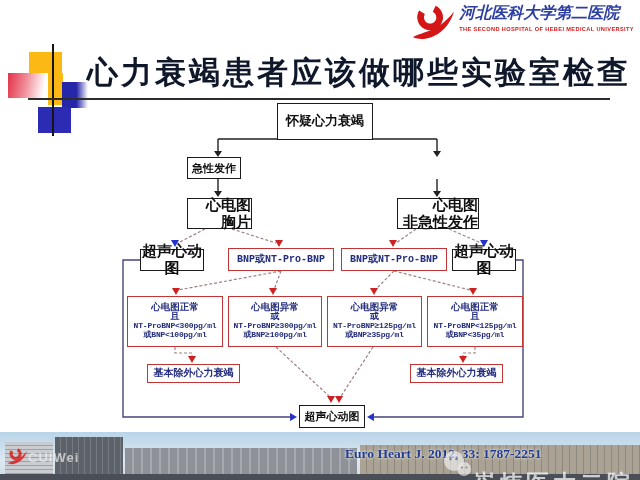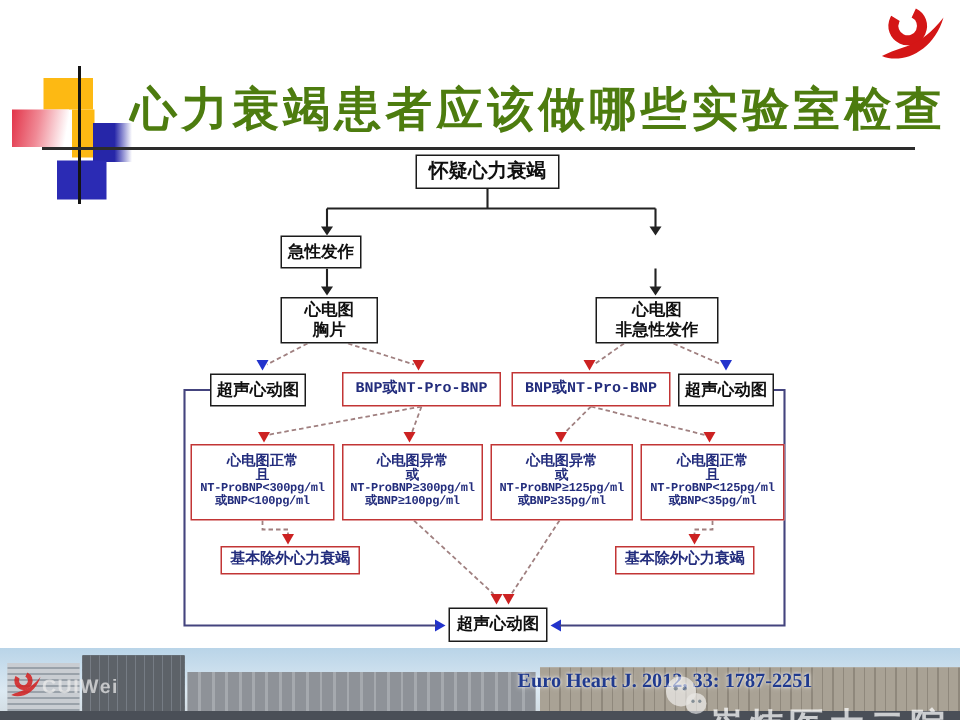--- a/index.html
+++ b/index.html
@@ -19,28 +19,28 @@
   .sq-yellow-stem{left:48px;top:73px;width:15px;height:32px;background:#fdb913;}
   .sq-red{left:8px;top:73px;width:38px;height:25px;
           background:linear-gradient(100deg,#e23449 0%,#f08a96 45%,#ffffff 92%);}
   .sq-blue-right{left:62px;top:82px;width:26px;height:26px;
           background:linear-gradient(90deg,#2626a8 0%,#2626a8 55%,rgba(38,38,168,0) 100%);}
   .sq-blue-bottom{left:38px;top:107px;width:33px;height:26px;background:#2b2bb4;}
   .v-rule{left:52px;top:44px;width:2px;height:92px;background:#141414;z-index:4;}
   .h-rule{left:28px;top:98px;width:582px;height:2px;background:#2c2c2c;z-index:4;}
 
   .title{position:absolute;left:87px;top:52px;z-index:5;font-weight:bold;font-size:31px;
-         letter-spacing:3px;color:#4d7c0f;white-space:nowrap;}
+         letter-spacing:3px;color:#0f172a;white-space:nowrap;}
 
   
   .fb{position:absolute;background:#fff;box-sizing:border-box;display:flex;flex-direction:column;
       align-items:center;justify-content:center;text-align:center;font-weight:bold;line-height:1.12;z-index:2;}
   .bd-k{border:1.5px solid #1b1b1b;color:#101010;}
   .bd-r{border:1.5px solid #c23535;color:#232d7d;font-family:Liberation Mono, monospace;}
-  .fs13{font-size:13px;} .fs11{font-size:11px;} .fs10{font-size:10px;} .fs105{font-size:11px;}
+  .fs13{font-size:13px;} .fs11{font-size:11px;} .fs10{font-size:10px;} .fs105{font-size:15px;align-items:flex-end;}
   .crit .l1{font-size:9.5px;} .crit .l2{font-size:9px;line-height:1.0;}
   .crit .l3,.crit .l4{font-size:8px;letter-spacing:-0.2px;white-space:nowrap;}
 
   .connectors{position:absolute;left:0;top:0;z-index:1;}
 
   
   .photo{position:absolute;left:0;top:432px;width:640px;height:48px;z-index:2;overflow:hidden;
          background:linear-gradient(#b9d4e8,#dcE9f2 60%,#cfd8de);}
   .bld{position:absolute;}
   .bldA{left:5px;top:10px;width:48px;height:38px;background:#c9cdd2;
@@ -66,20 +66,24 @@
 </head>
 <body>
 
 <div class="slide">
 
   <div class="logo">
     <svg class="logo-emblem" viewBox="0 0 48 44">
       <circle cx="21" cy="15" r="10" fill="none" stroke="#d41616" stroke-width="7" stroke-dasharray="48 16" transform="rotate(-65 21 15)"></circle>
       <path d="M3 36 C15 29 29 31 46 9 C39 33 17 42 3 36 Z" fill="#d41616"></path>
     </svg>
+    <div class="logo-txt">
+      <span class="logo-cn">河北医科大学第二医院</span>
+      <span class="logo-en">THE SECOND HOSPITAL OF HEBEI MEDICAL UNIVERSITY</span>
+    </div>
   </div>
 
   <div class="deco sq-yellow-top"></div>
   <div class="deco sq-red"></div>
   <div class="deco sq-yellow-stem"></div>
   <div class="deco sq-blue-right"></div>
   <div class="deco sq-blue-bottom"></div>
   <div class="deco v-rule"></div>
   <div class="deco h-rule"></div>
 
@@ -131,21 +135,21 @@
       <polygon points="290,413 290,421 297,417"></polygon>
       <polygon points="374,413 374,421 367,417"></polygon>
     </g>
 
     <g stroke="#44447e" stroke-width="1.4" fill="none">
       <path d="M140 260 H123 V417 H291"></path>
       <path d="M516 260 H523 V417 H373"></path>
     </g>
   </svg>
 
-  <div class="fb bd-k fs13" style="left:277px;top:103px;width:96px;height:23px;border-width:1.8px;">
+  <div class="fb bd-k fs13" style="left:277px;top:103px;width:96px;height:37px;border-width:1.8px;">
     <span>怀疑心力衰竭</span>
   </div>
 
   <div class="fb bd-k fs11" style="left:187px;top:157px;width:54px;height:22px;">
     <span>急性发作</span>
   </div>
 
   <div class="fb bd-k fs105" style="left:187px;top:198px;width:65px;height:31px;">
     <span>心电图</span>
     <span>胸片</span>

